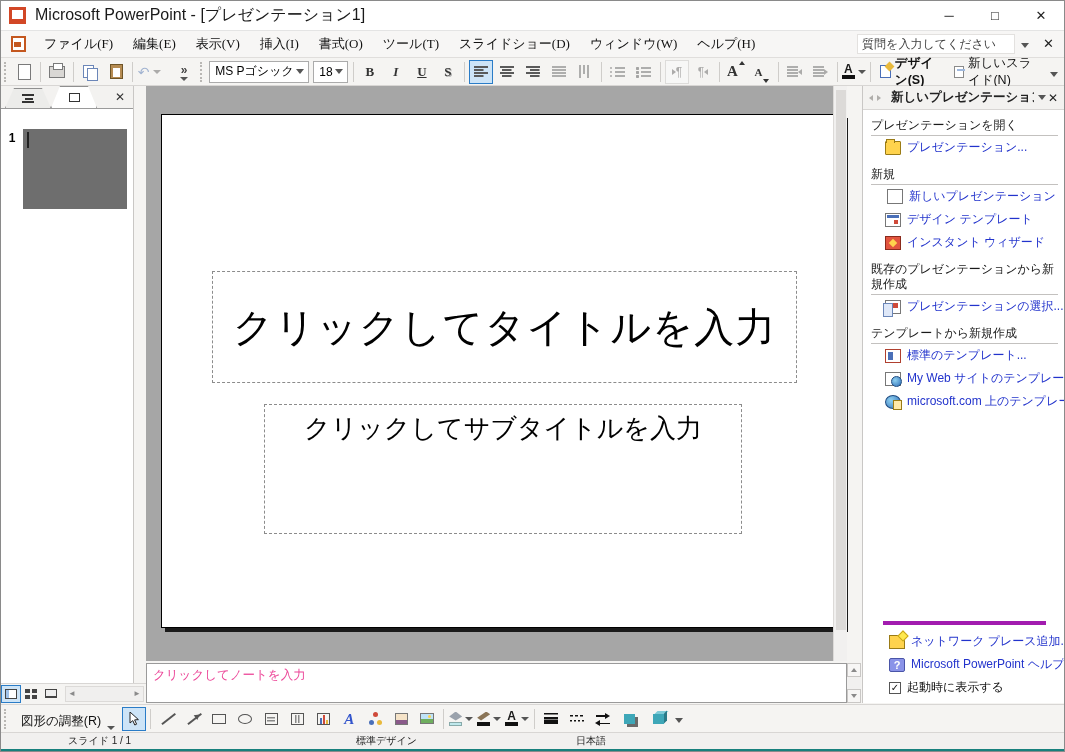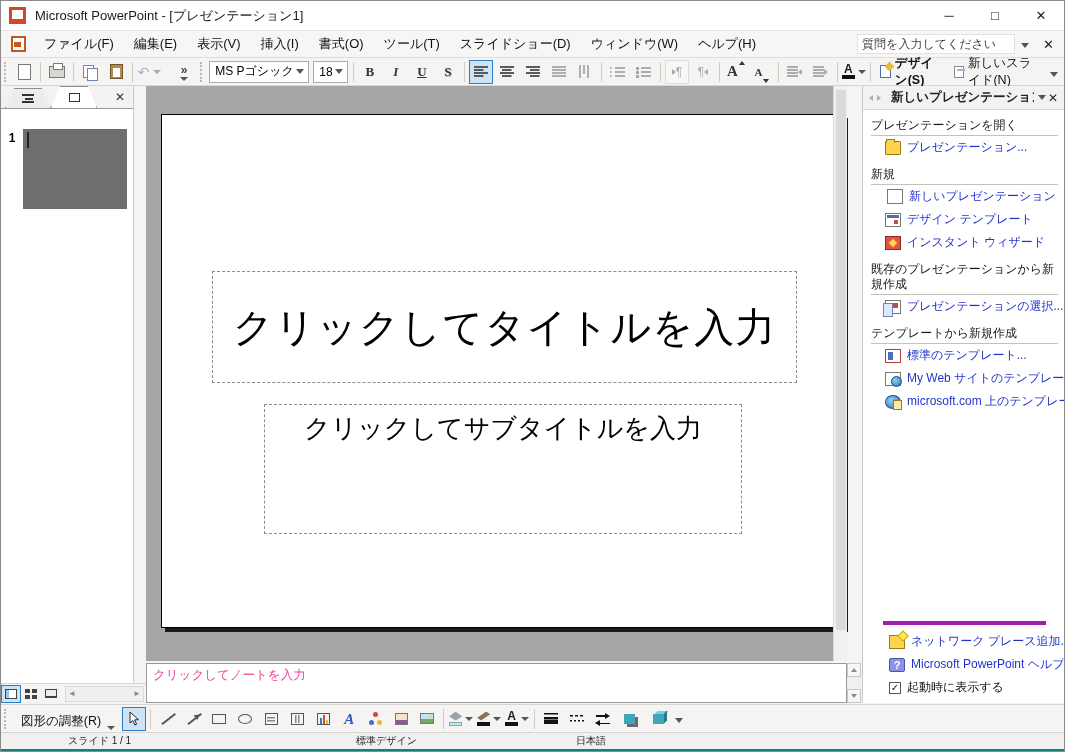--- a/index.html
+++ b/index.html
@@ -4,26 +4,26 @@
 <style>
   * { box-sizing: border-box; margin: 0; padding: 0; }
   html,body { width:1065px; height:752px; }
   body { font-family: "Liberation Sans", sans-serif; font-size: 12px; color:#000; }
   #app { position:relative; width:1065px; height:752px; background:#f5f4f2; border:1px solid #8a8a8a; overflow:hidden; }
 
   
   .titlebar { position:absolute; left:0; top:0; width:100%; height:30px; background:#fff; display:flex; align-items:center; border-bottom:1px solid #e4e4e4; }
   .app-icon { width:17px; height:17px; margin:0 9px 0 8px; background:#d24726; position:relative; flex:0 0 17px; }
   .app-icon::after { content:""; position:absolute; left:3px; top:3px; right:3px; bottom:5px; background:#fff; }
-  .title-text { font-size:13px; color:#1a1a1a; }
+  .title-text { font-size:16px; color:#1a1a1a; }
   .win-controls { margin-left:auto; display:flex; height:100%; }
   .win-btn { width:46px; height:100%; display:flex; align-items:center; justify-content:center; font-size:13px; color:#222; cursor:default; }
 
   
-  .menubar { position:absolute; left:0; top:30px; width:100%; height:27px; background:#f7f6f5; display:flex; align-items:center; border-bottom:1px solid #e0dedc; }
+  .menubar { position:absolute; left:0; top:30px; width:100%; height:27px; background:#f7f6f5; display:flex; align-items:center; border-bottom:1px solid #e0dedc;font-family:Liberation Serif, serif; }
   .doc-icon { width:15px; height:16px; margin:0 8px 0 10px; background:#fff; border:2px solid #c4571f; position:relative; flex:0 0 15px; }
   .doc-icon::after{ content:""; position:absolute; left:1px; top:4px; width:7px; height:5px; background:#c4571f; }
   .menu-item { padding:4px 10px; font-size:13px; color:#111; }
   .qbox-wrap { margin-left:auto; display:flex; align-items:center; height:100%; }
   .question-box { width:158px; height:20px; background:#fff; border:1px solid #e3e1df; display:flex; align-items:center; padding:0 4px; color:#3f3f3f; font-size:12px; }
   .dd-arrow { width:0; height:0; border-left:4px solid transparent; border-right:4px solid transparent; border-top:5px solid #555; display:inline-block; }
   .qbox-dd { padding:0 6px; }
   .menubar-close { padding:0 10px 0 8px; font-size:13px; color:#222; }
 
   

